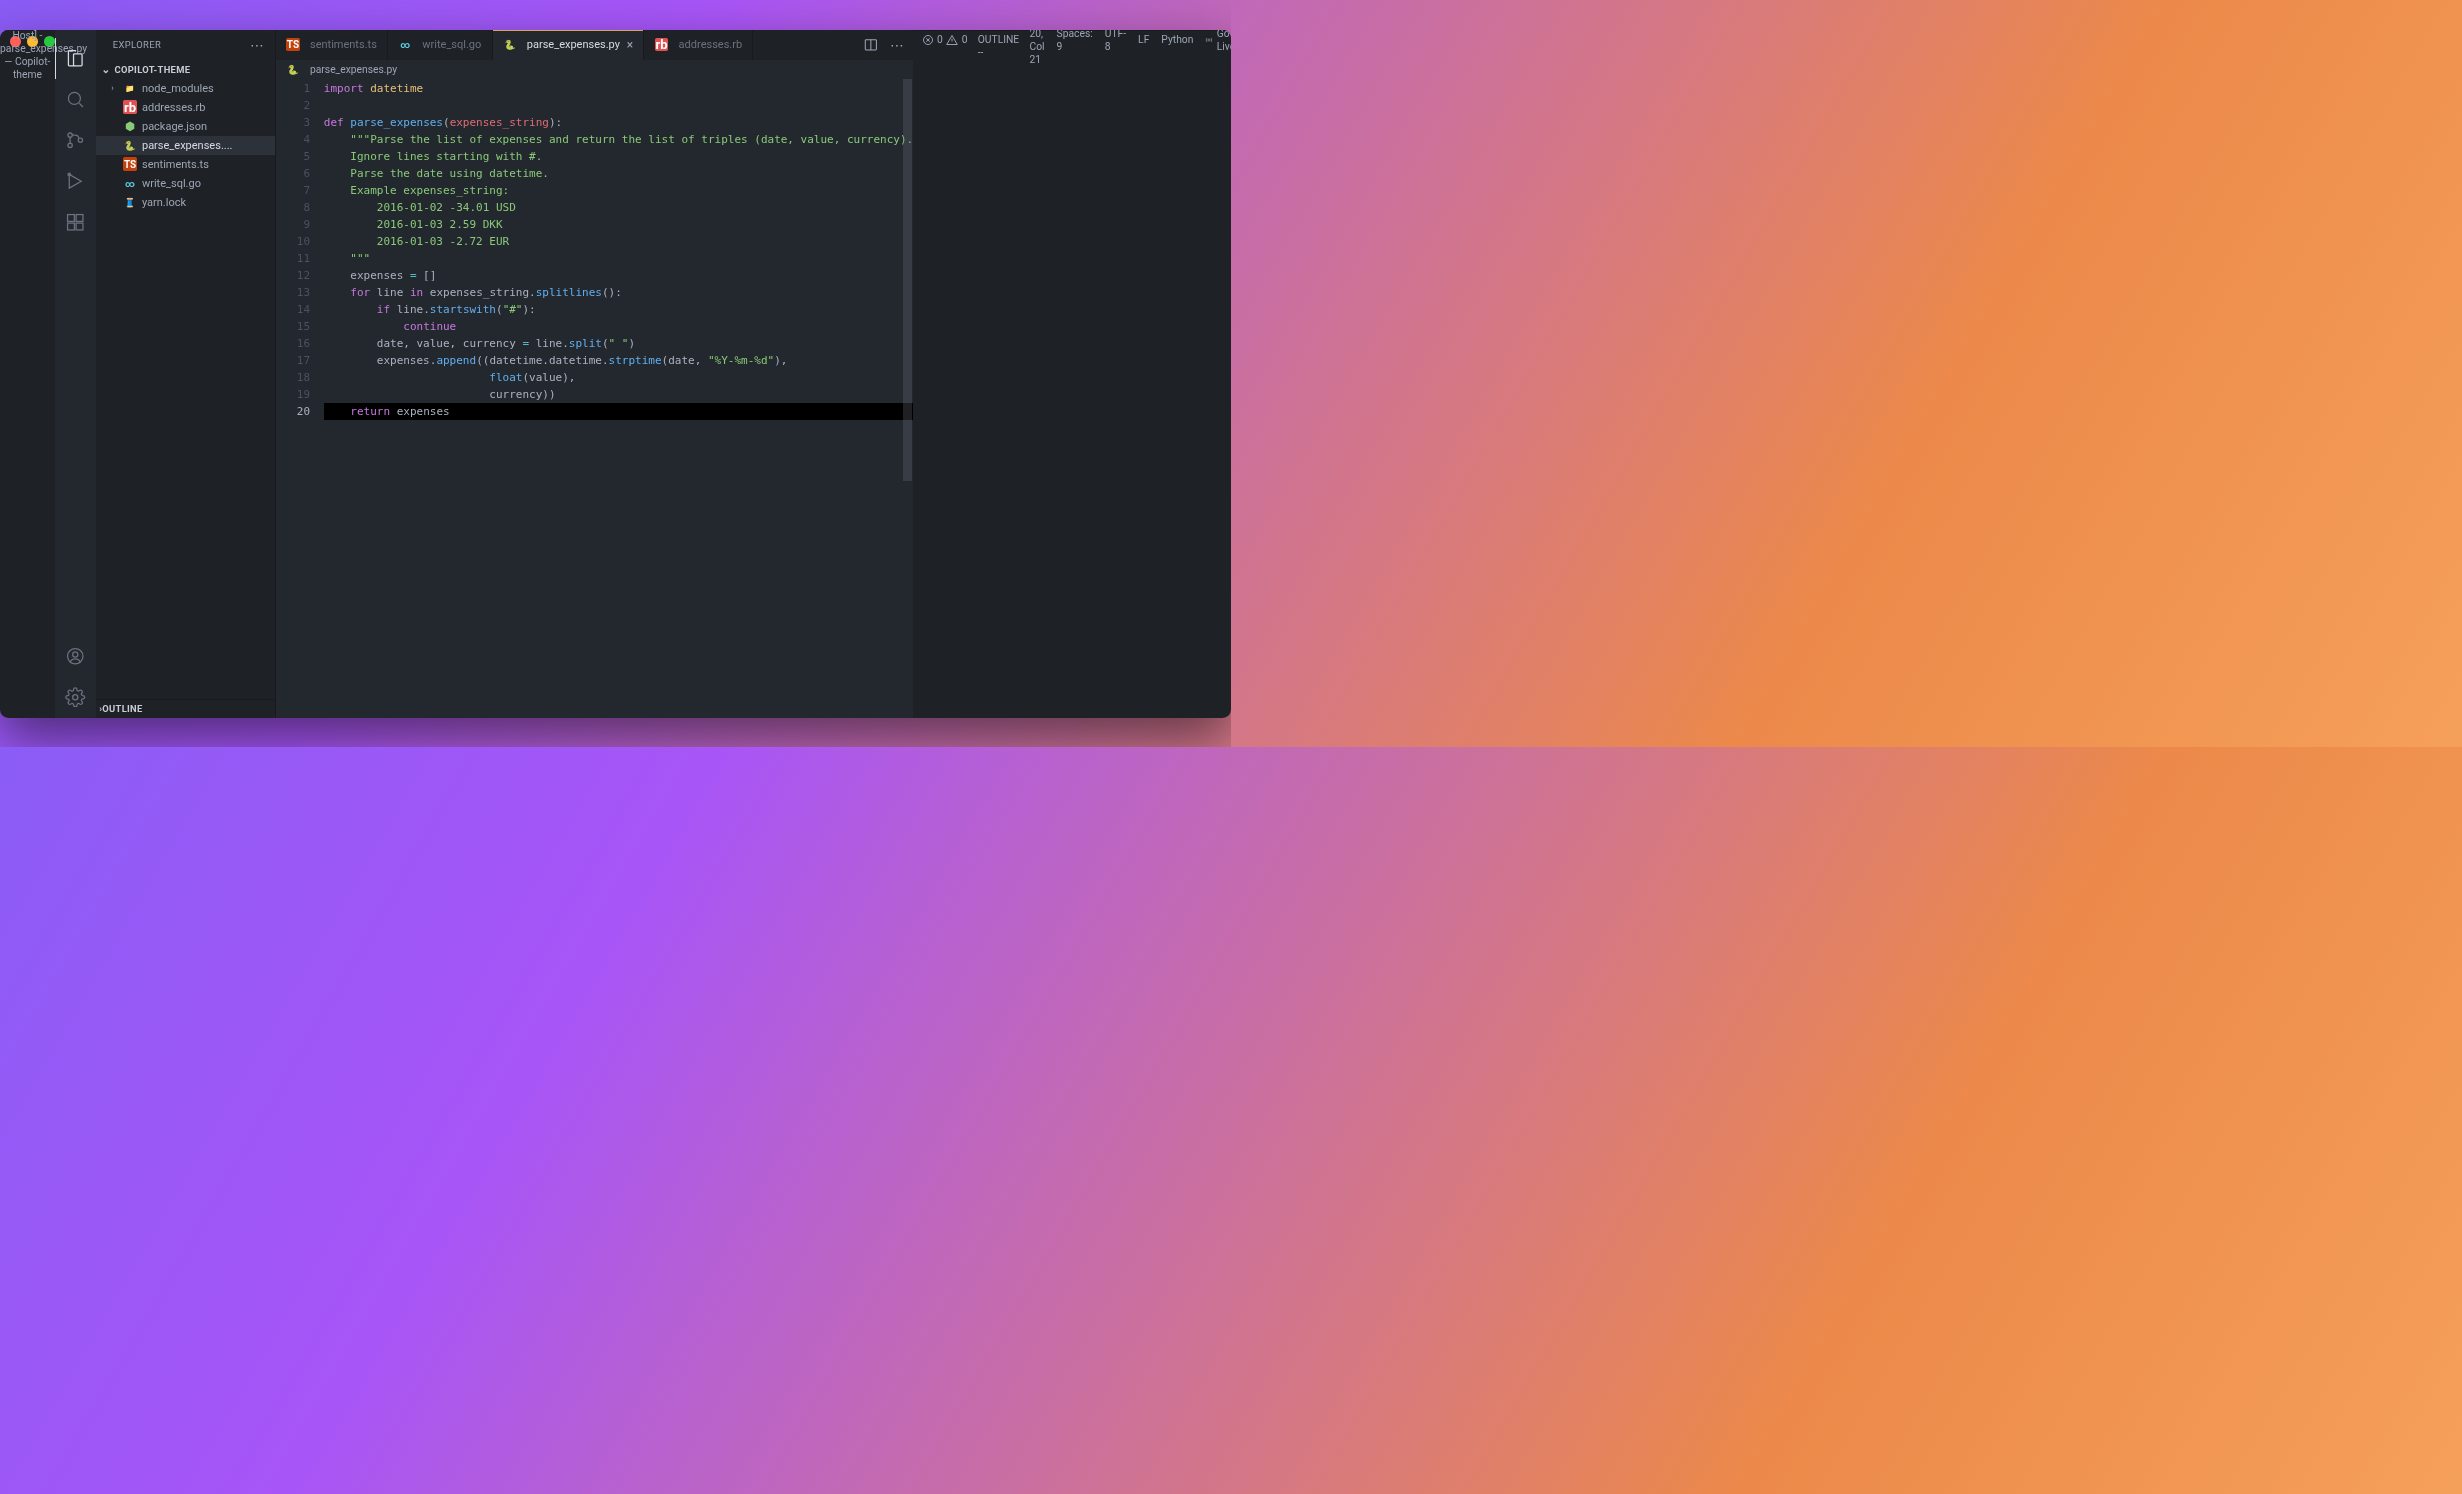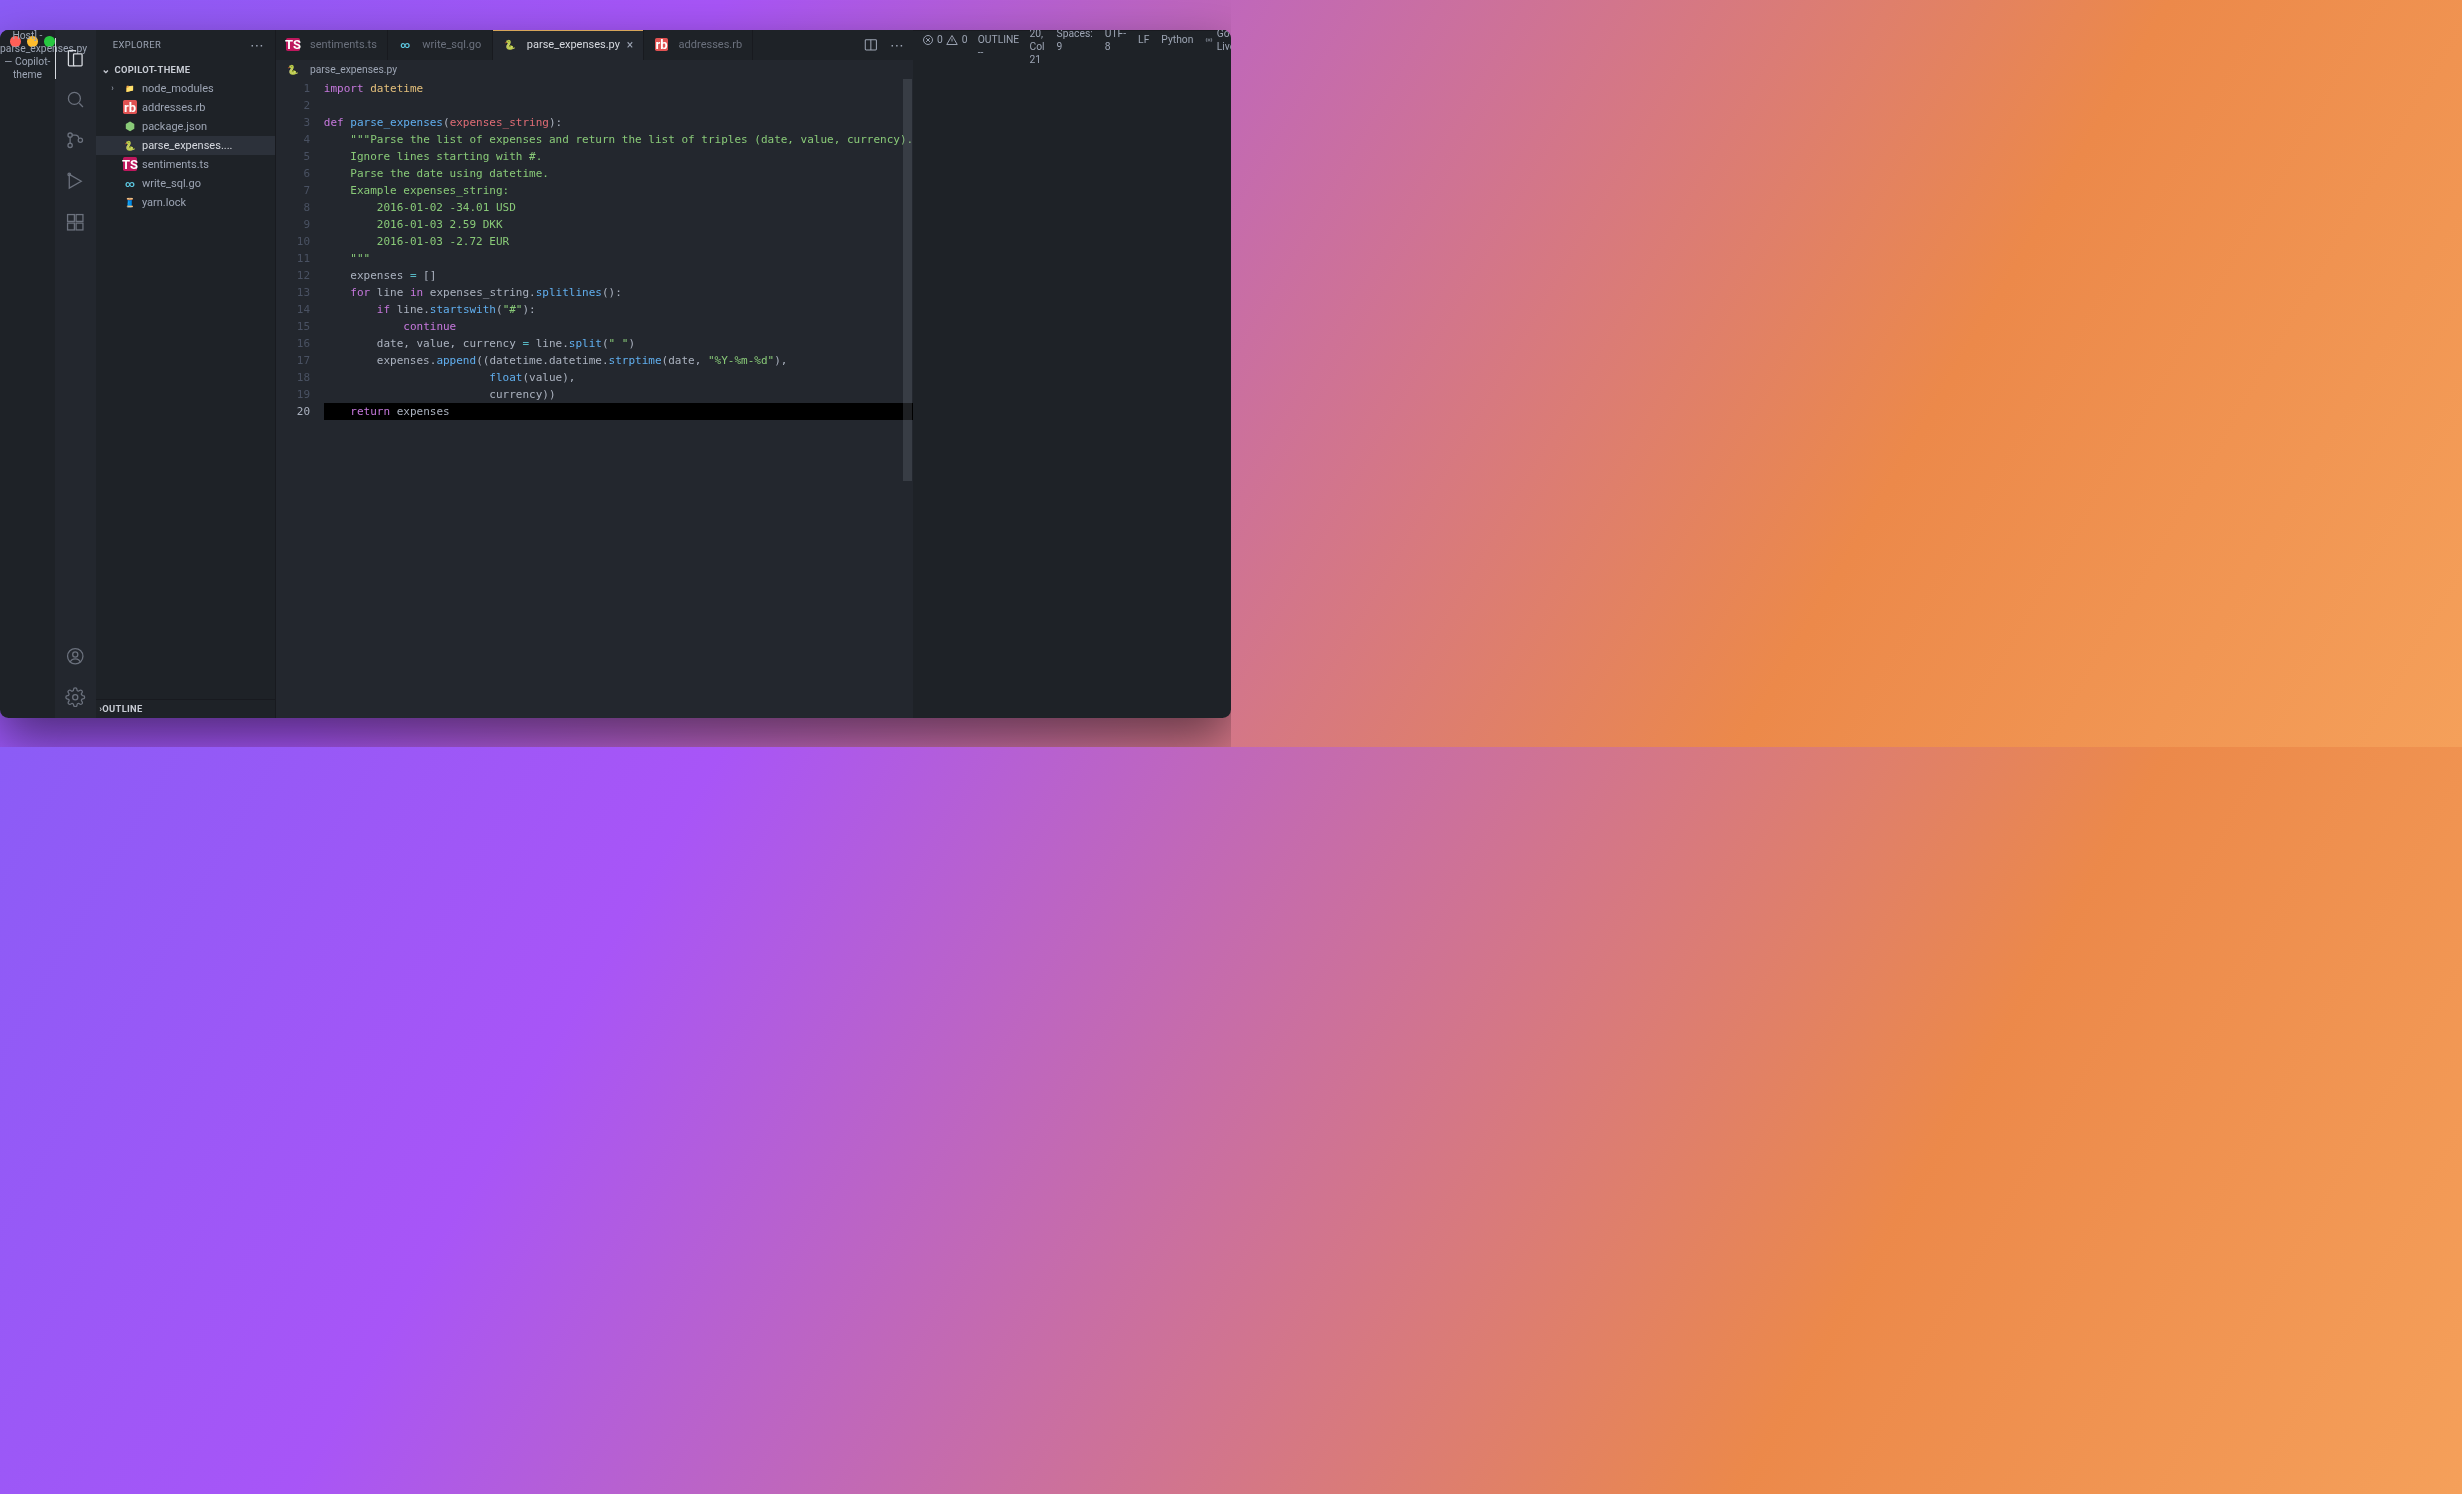--- a/index.html
+++ b/index.html
@@ -71,21 +71,21 @@
   height: 19px; display: flex; align-items: center; padding-left: 15.4px; cursor: pointer;
   white-space: nowrap; overflow: hidden;
 }
 .tree-row.selected { background: #2c313a; color: #d7dae0; }
 .tree-row .chev { width: 12px; font-size: 8.5px; color: #9da5b4; }
 .file-ico { width: 13.7px; height: 13.7px; margin-right: 5.1px; display: inline-flex; align-items: center; justify-content: center; border-radius: 1.7px; font-size: 7.7px; font-weight: 700; }
 .ico-folder { color: #89ca78; }
 .ico-ruby { background: #e05252; color: #fff; font-size: 13px; }
 .ico-npm { color: #89ca78; font-size: 11px; }
 .ico-py { color: #4b8bbe; font-size: 9.4px; }
-.ico-ts { background: #be185d; color: #fff; font-size: 13px; }
+.ico-ts { background: #c2410c; color: #fff; font-size: 10px; }
 .ico-go { color: #5dc9e2; font-size: 9.4px; }
 .ico-yarn { color: #2c8ebb; font-size: 9.4px; }
 .outline-header {
   height: 19px; display: flex; align-items: center; padding-left: 3.4px; border-top: 0.9px solid #181a1f;
   color: #c8ccd4; font-size: 9.4px; font-weight: 700; letter-spacing: 0.3px; cursor: pointer;
 }
 .main { flex: 1; display: flex; flex-direction: column; min-width: 0; background: #23272e;}
 .tabbar { height: 30px; display: flex; background: #1e2227; align-items: stretch; }
 .tab {
   display: flex; align-items: center; padding: 0 10.3px; gap: 5.1px;

